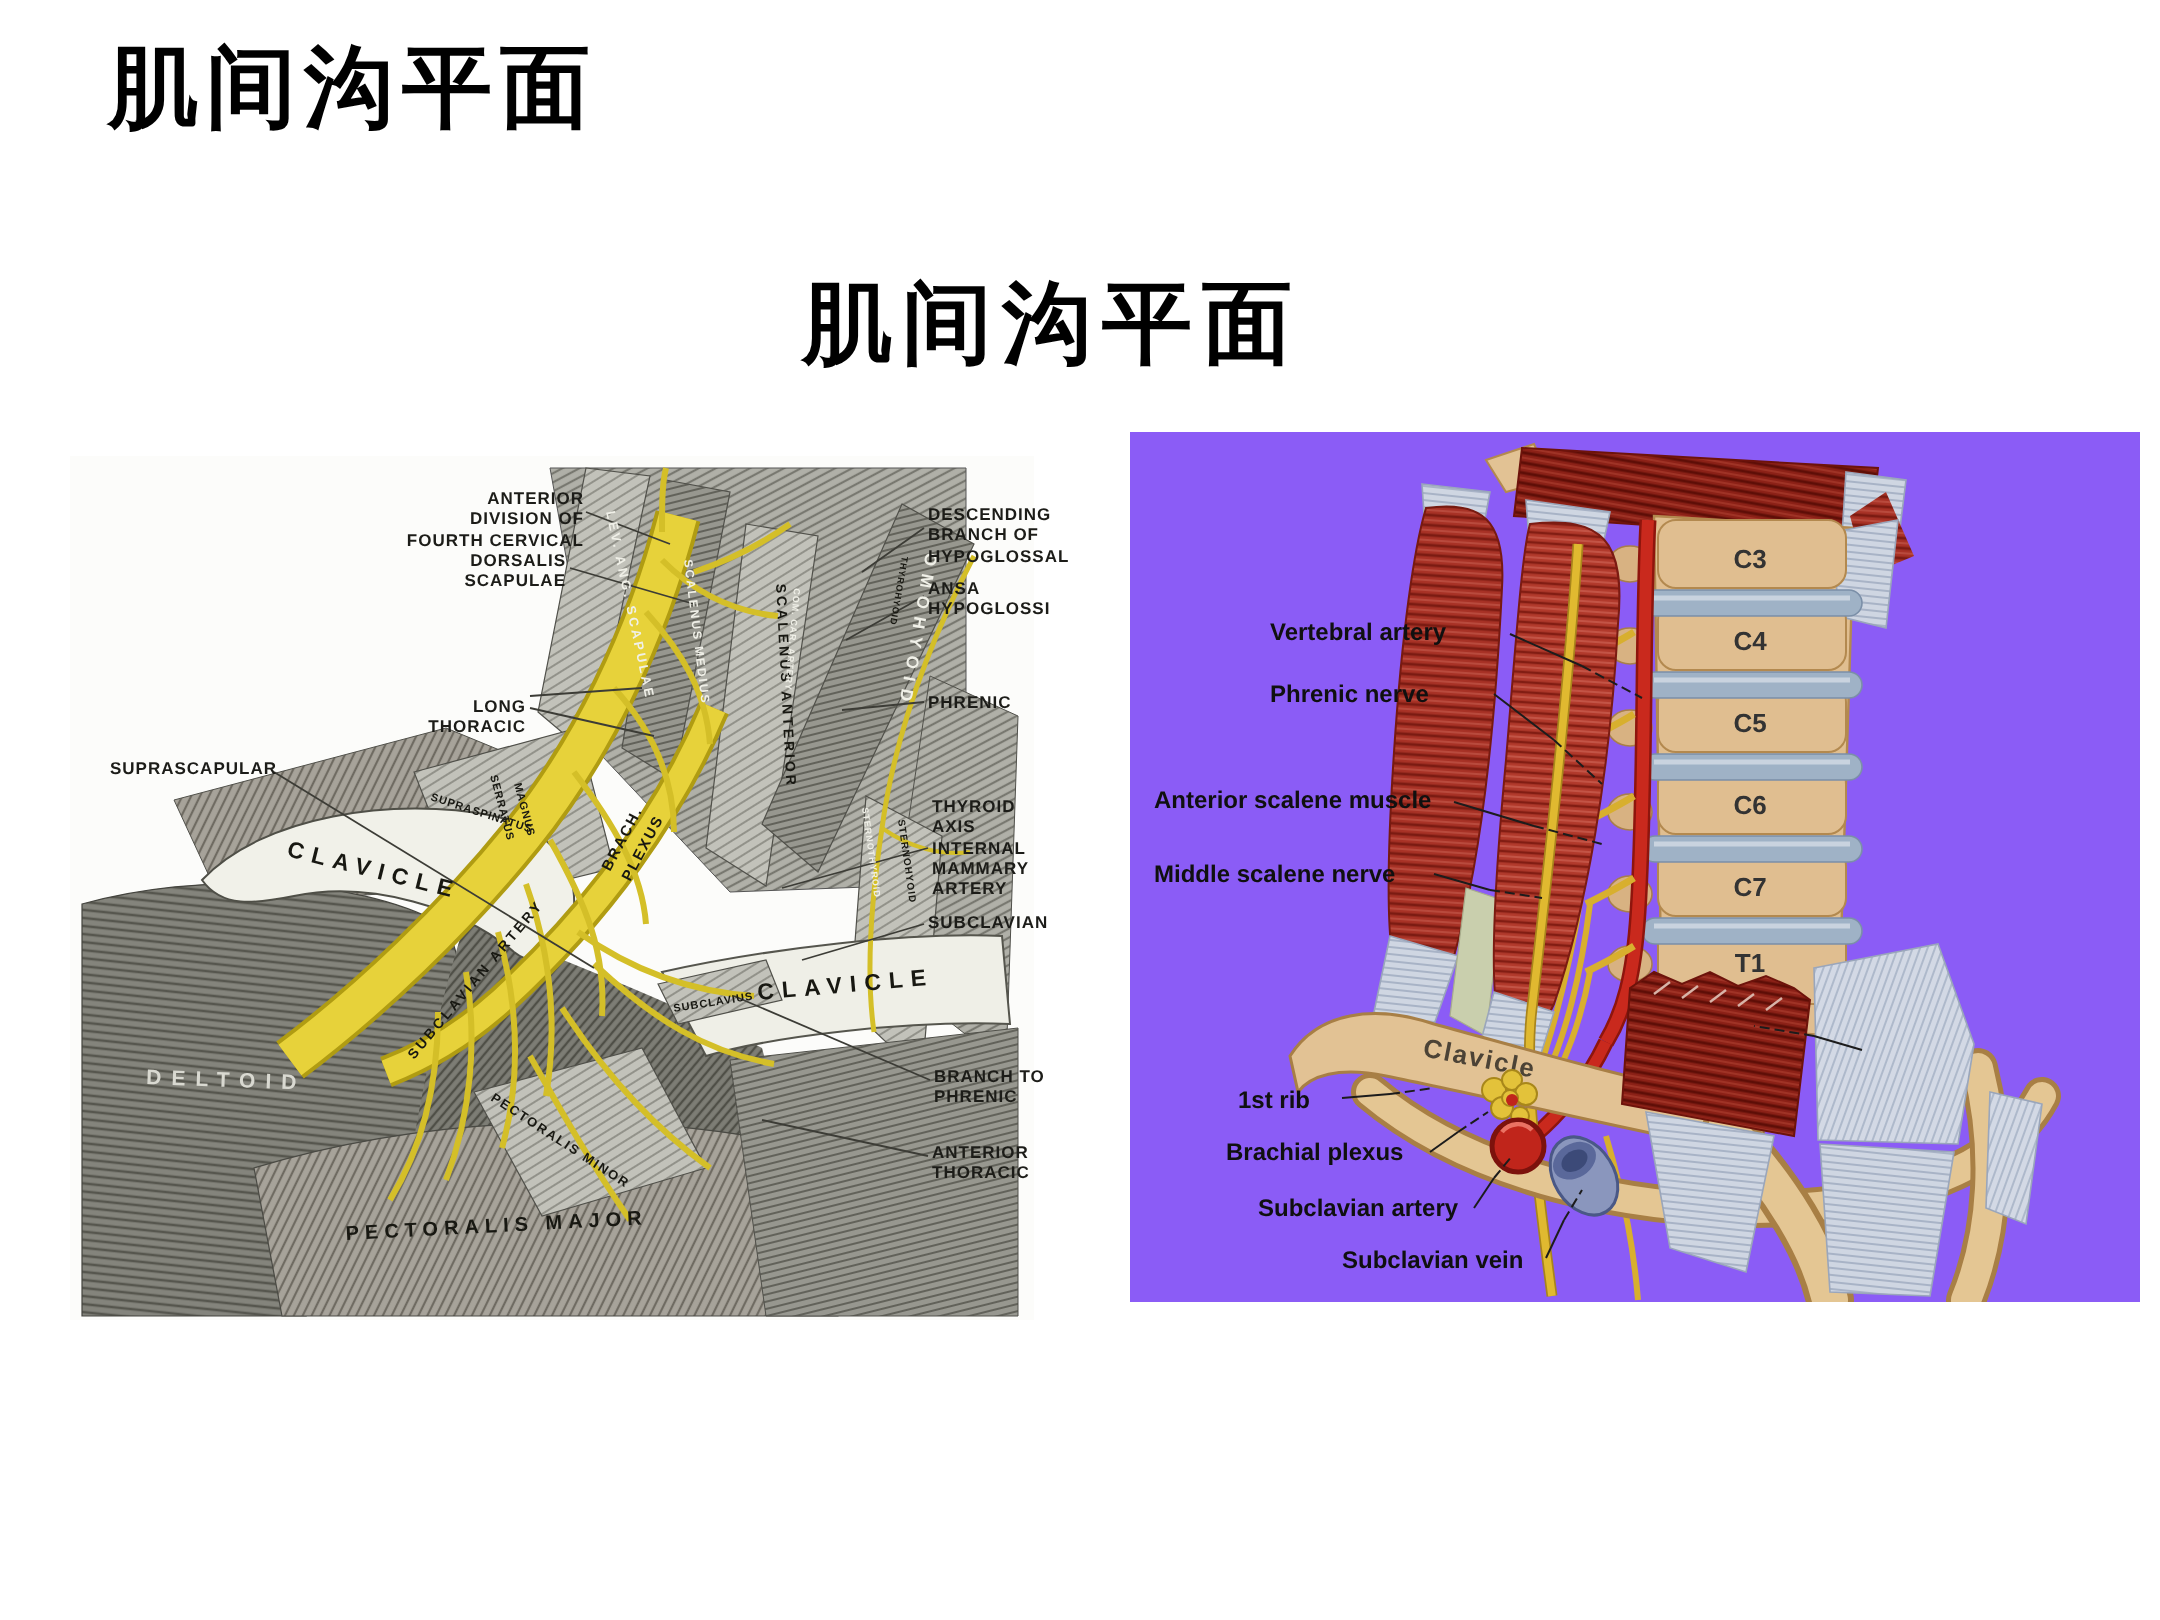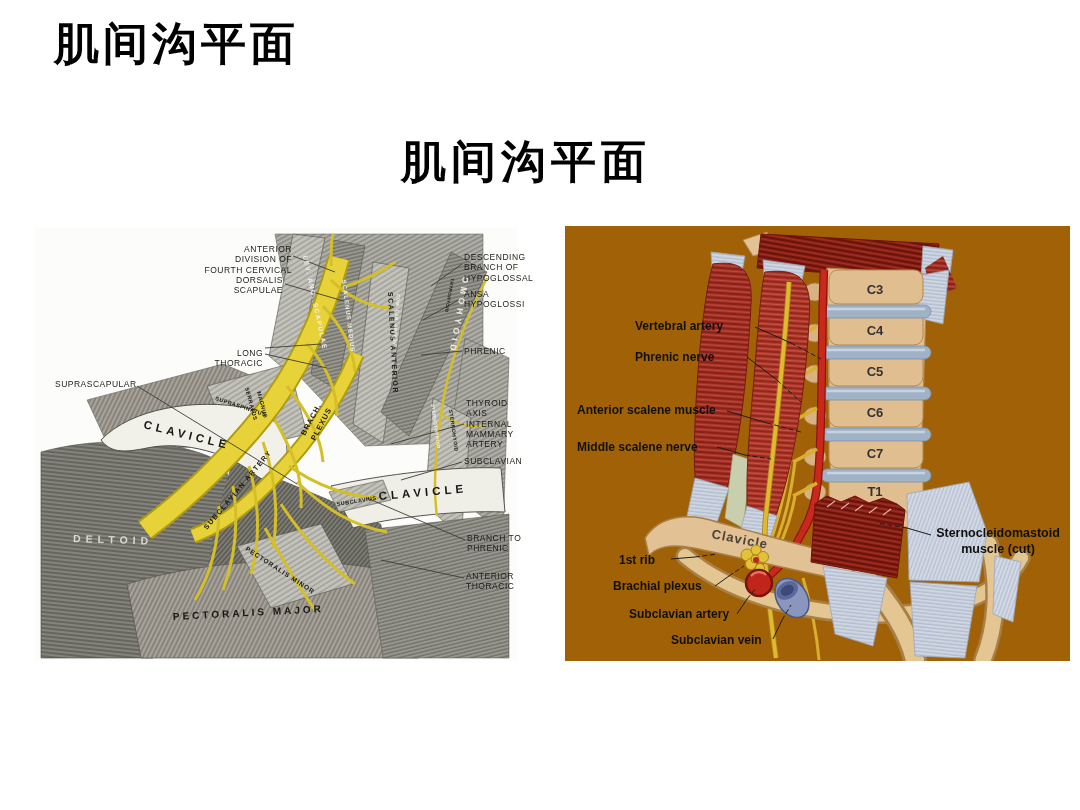--- a/index.html
+++ b/index.html
@@ -12,25 +12,25 @@
     font-family:"Liberation Serif",serif;font-weight:bold;font-size:45px;
     color:#000;letter-spacing:4px;white-space:nowrap;
   }
   .slide-subtitle{
     position:absolute;left:401px;top:132px;
     font-family:"Liberation Serif",serif;font-weight:bold;font-size:45px;
     color:#000;letter-spacing:5px;white-space:nowrap;
   }
   .fig{position:absolute;}
   #fig-left{left:35px;top:228px;width:482px;height:432px;background:#fcfcfa;}
-  #fig-right{left:565px;top:226px;width:505px;height:435px;background:#a16207;}
+  #fig-right{left:565px;top:216px;width:505px;height:435px;background:#8b5cf6;}
   .fig svg{position:absolute;left:0;top:0;}
   
   .glabel{
-    position:absolute;font-size:8.5px;font-weight:normal;color:#1c1c18;
+    position:absolute;font-size:8.5px;font-weight:bold;color:#1c1c18;
     letter-spacing:0.5px;line-height:1.22;white-space:pre-line;
   }
   .glabel.one{white-space:nowrap;}
   .glabel.r{text-align:right;}
   
   .rlabel{
     position:absolute;font-size:12px;font-weight:bold;color:#101010;
     line-height:1.25;white-space:nowrap;
   }
   .rlabel.r{text-align:left;}
@@ -390,15 +390,13 @@
   </svg>
 
   <div class="rlabel r" style="left:70px;top:93px;width:120px;">Vertebral artery</div>
   <div class="rlabel r" style="left:70px;top:124px;width:112px;">Phrenic nerve</div>
   <div class="rlabel r" style="left:12px;top:177px;width:148px;">Anterior scalene muscle</div>
   <div class="rlabel r" style="left:12px;top:214px;width:140px;">Middle scalene nerve</div>
   <div class="rlabel r" style="left:54px;top:327px;width:50px;">1st rib</div>
   <div class="rlabel r" style="left:48px;top:353px;width:100px;">Brachial plexus</div>
   <div class="rlabel r" style="left:64px;top:381px;width:106px;">Subclavian artery</div>
   <div class="rlabel r" style="left:106px;top:407px;width:100px;">Subclavian vein</div>
-  <div class="rlabel wrap2" style="left:366px;top:300px;width:134px;">Sternocleidomastoid
-muscle (cut)</div>
 </div>
 
 </body></html>

